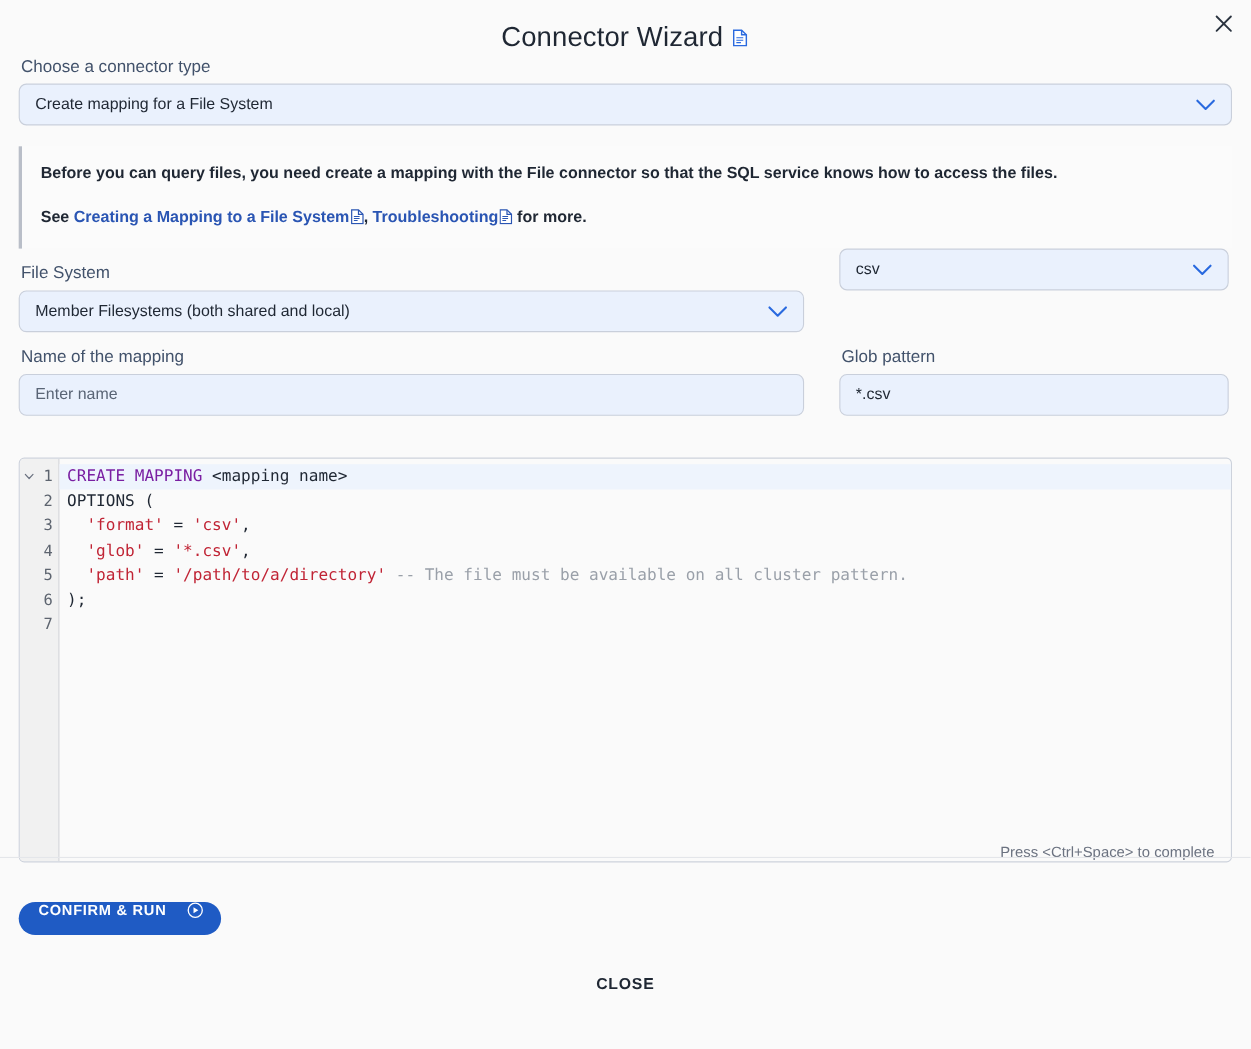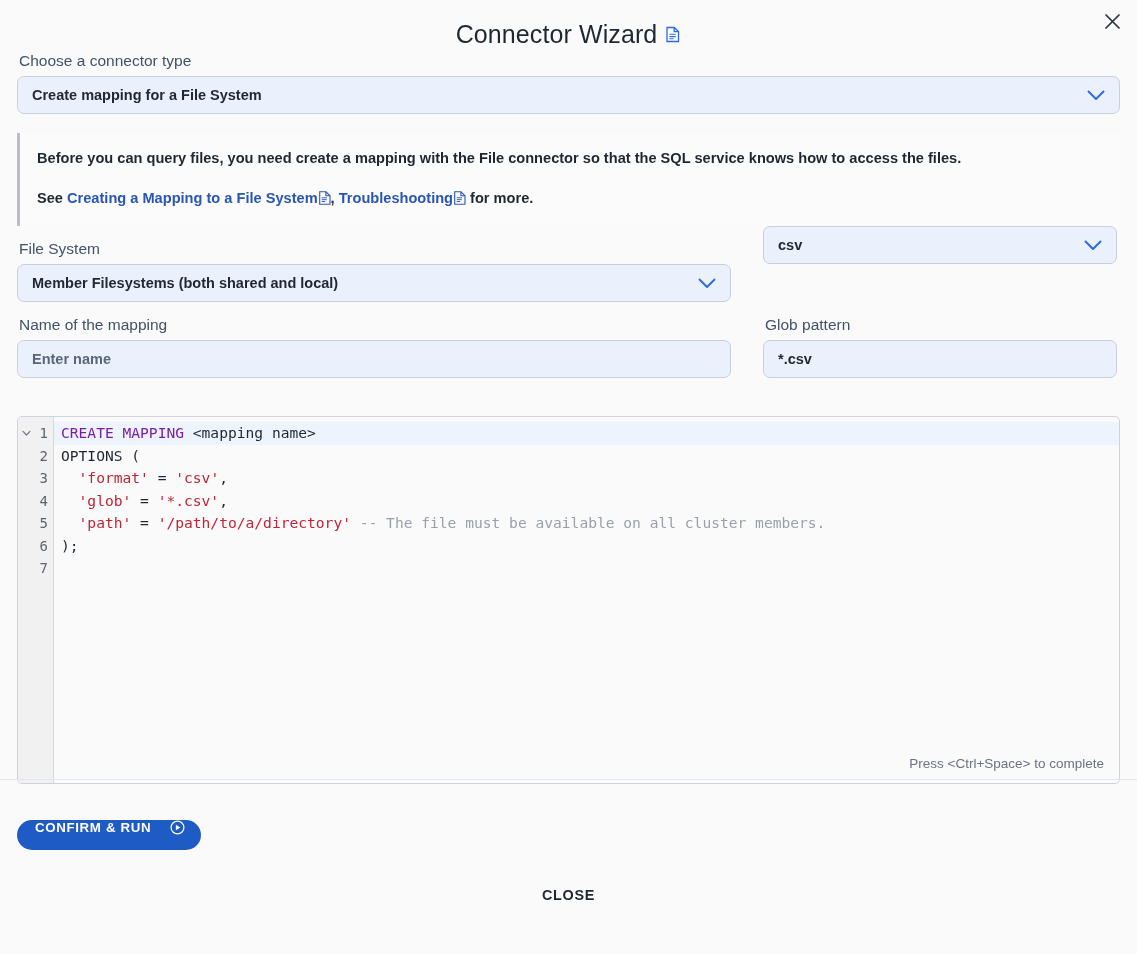--- a/index.html
+++ b/index.html
@@ -60,21 +60,20 @@
     height: 38px;
     border: 1px solid #c9cfdb;
     border-radius: 7px;
     background: #eaf1fd;
     display: flex;
     align-items: center;
     padding: 0 14px;
     font-size: 14.5px;
     color: #1f2733;
     cursor: pointer;
-    font-weight: bold;
   }
   .control.input { cursor: text; background: #eaf1fd; }
   .control .value { flex: 1; white-space: nowrap; overflow: hidden; text-overflow: ellipsis; }
   .control .placeholder { flex: 1; color: #5a6576; }
   .chevron { margin-left: 8px; display: flex; align-items: center; }
 
   .row-2 { display: flex; gap: 32px; }
   .col-left  { width: 714px; }
   .col-right { width: 354px; }
 
@@ -149,21 +148,21 @@
     padding-left: 7px;
     white-space: pre;
   }
   .code .line.active { background: #eef4fd; }
   .kw  { color: #7a1fa2; }
   .str { color: #c02435; }
   .plain { color: #1f2733; }
   .cmt { color: #9aa0a9; }
   .hint {
     position: absolute;
-    right: 15px; bottom: 12px;
+    right: 15px; bottom: 1px;
     font-size: 13.5px;
     color: #6b7280;
     font-family: "Liberation Sans", sans-serif;
   }
 
   
   .confirm-btn {
     margin-top: 36px;
     display: inline-flex;
     align-items: flex-start;
@@ -304,21 +303,21 @@
           <div class="ln">4</div>
           <div class="ln">5</div>
           <div class="ln">6</div>
           <div class="ln">7</div>
         </div>
       <div class="code" id="codeArea">
           <div class="line active"><span class="kw">CREATE MAPPING</span><span class="plain"> &lt;mapping name&gt;</span></div>
           <div class="line"><span class="plain">OPTIONS (</span></div>
           <div class="line"><span class="plain">  </span><span class="str">'format'</span><span class="plain"> = </span><span class="str">'csv'</span><span class="plain">,</span></div>
           <div class="line"><span class="plain">  </span><span class="str">'glob'</span><span class="plain"> = </span><span class="str">'*.csv'</span><span class="plain">,</span></div>
-          <div class="line"><span class="plain">  </span><span class="str">'path'</span><span class="plain"> = </span><span class="str">'/path/to/a/directory'</span><span class="cmt"> -- The file must be available on all cluster members.</span></div>
+          <div class="line"><span class="plain">  </span><span class="str">'path'</span><span class="plain"> = </span><span class="str">'/path/to/a/directory'</span><span class="cmt"> -- The file must be available on all cluster pattern.</span></div>
           <div class="line"><span class="plain">);</span></div>
         </div>
       <div class="hint">Press &lt;Ctrl+Space&gt; to complete</div>
     </div>
 
     
     <button class="confirm-btn">
       <span>CONFIRM &amp; RUN</span>
       <span>
         <svg width="15" height="15" viewBox="0 0 15 15" aria-hidden="true">

